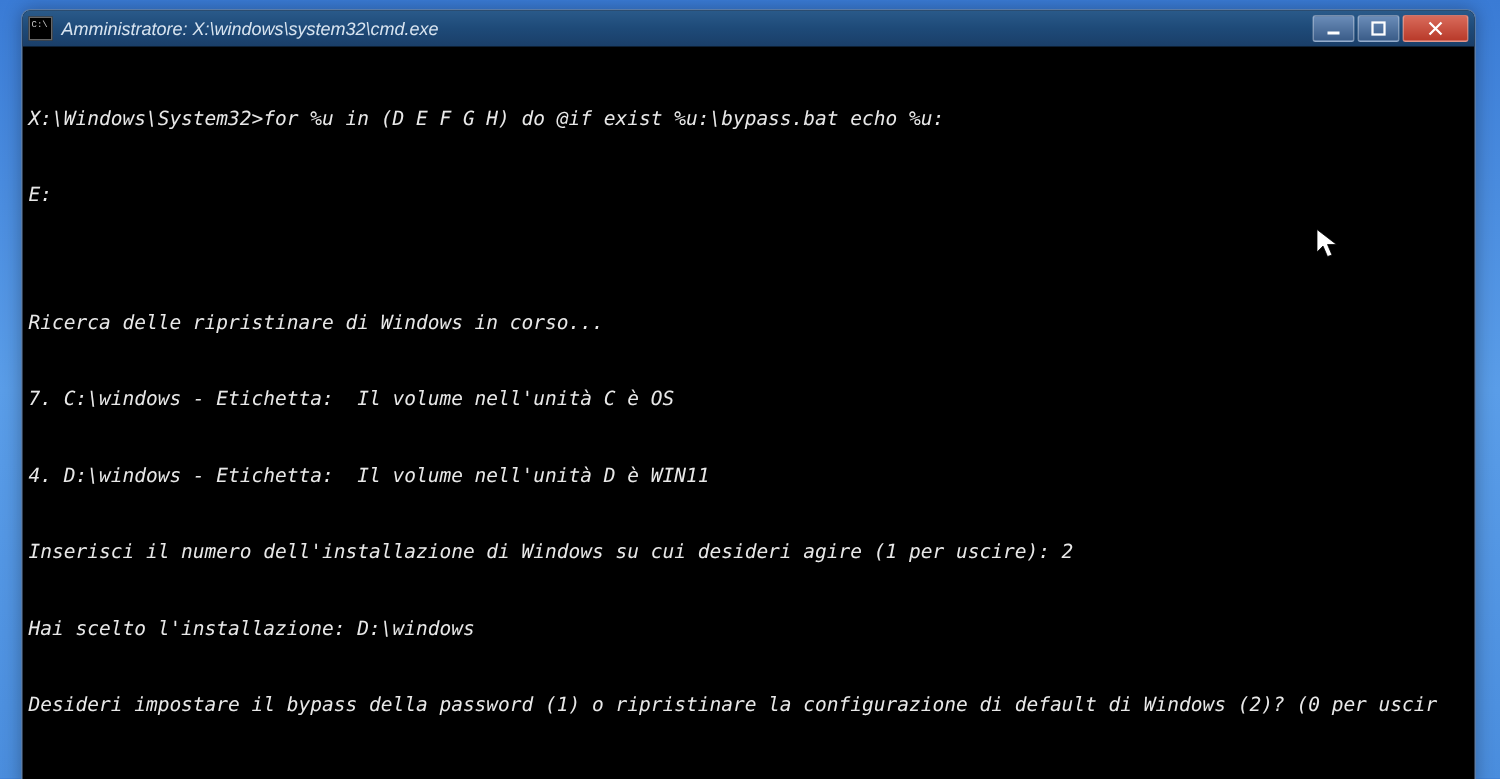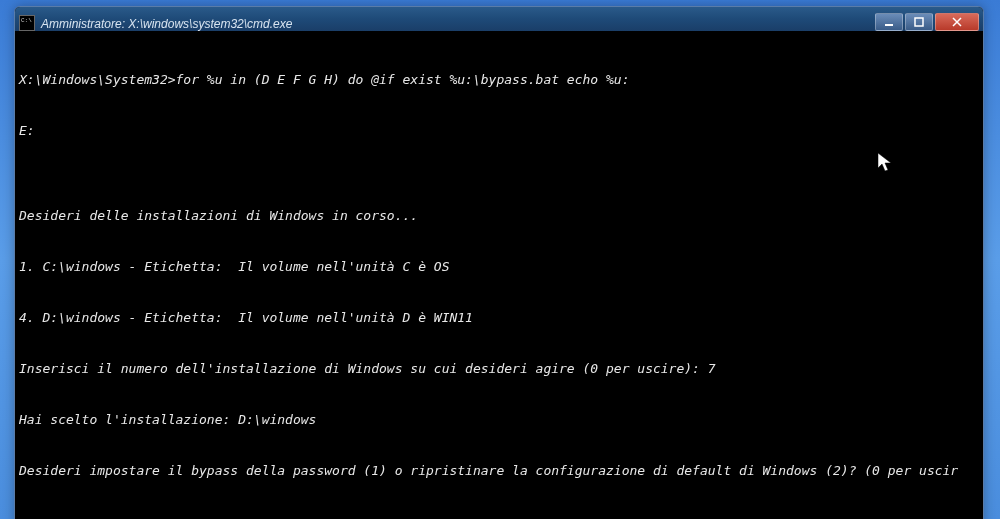--- a/index.html
+++ b/index.html
@@ -19,21 +19,21 @@
     background: #000;
     border: 1px solid #5a7ca8;
     border-radius: 6px 6px 0 0;
     box-shadow: 0 0 12px rgba(0,0,0,0.3);
   }
   .titlebar {
     height: 24px;
     background: linear-gradient(180deg, #2a5a8a 0%, #1e4a78 50%, #1a3e68 100%);
     border-radius: 5px 5px 0 0;
     display: flex;
-    align-items: flex-end;
+    align-items: center;
     padding: 0 4px;
     position: relative;
   }
   .titlebar-icon {
     width: 16px;
     height: 16px;
     background: #000;
     border: 1px solid #666;
     margin-right: 6px;
     display: inline-block;
@@ -112,24 +112,24 @@
         <svg width="10" height="10" viewBox="0 0 10 10">
             <path d="M1 1 L9 9 M9 1 L1 9" stroke="#fff" stroke-width="1.5"></path>
           </svg>
       </div>
     </div>
   </div>
   <div class="terminal">
     <span class="terminal-line">X:\Windows\System32&gt;for %u in (D E F G H) do @if exist %u:\bypass.bat echo %u:</span>
     <span class="terminal-line">E:</span>
     <span class="terminal-line"></span>
-    <span class="terminal-line">Desideri delle installazioni di Windows in corso...</span>
-    <span class="terminal-line">1. C:\windows - Etichetta:  Il volume nell'unità C è OS</span>
+    <span class="terminal-line">Ricerca delle ripristinare di Windows in corso...</span>
+    <span class="terminal-line">7. C:\windows - Etichetta:  Il volume nell'unità C è OS</span>
     <span class="terminal-line">4. D:\windows - Etichetta:  Il volume nell'unità D è WIN11</span>
-    <span class="terminal-line">Inserisci il numero dell'installazione di Windows su cui desideri agire (0 per uscire): 7</span>
+    <span class="terminal-line">Inserisci il numero dell'installazione di Windows su cui desideri agire (1 per uscire): 2</span>
     <span class="terminal-line">Hai scelto l'installazione: D:\windows</span>
     <span class="terminal-line">Desideri impostare il bypass della password (1) o ripristinare la configurazione di default di Windows (2)? (0 per uscir</span>
     
     
     
     
     
     
     
     

